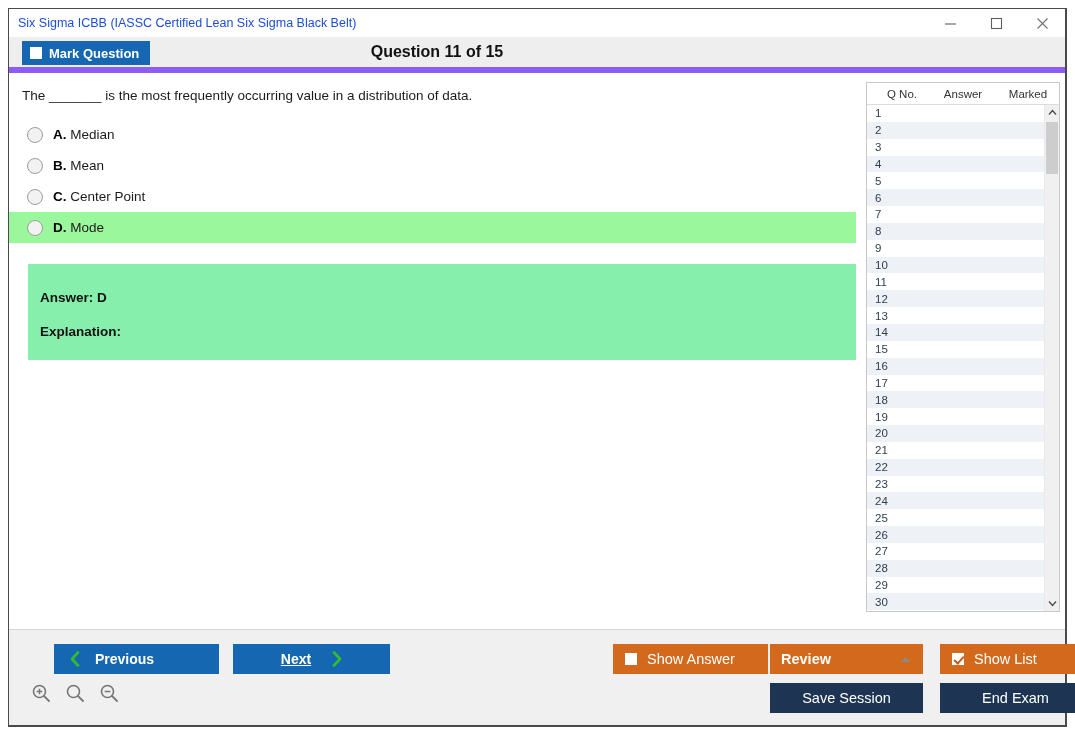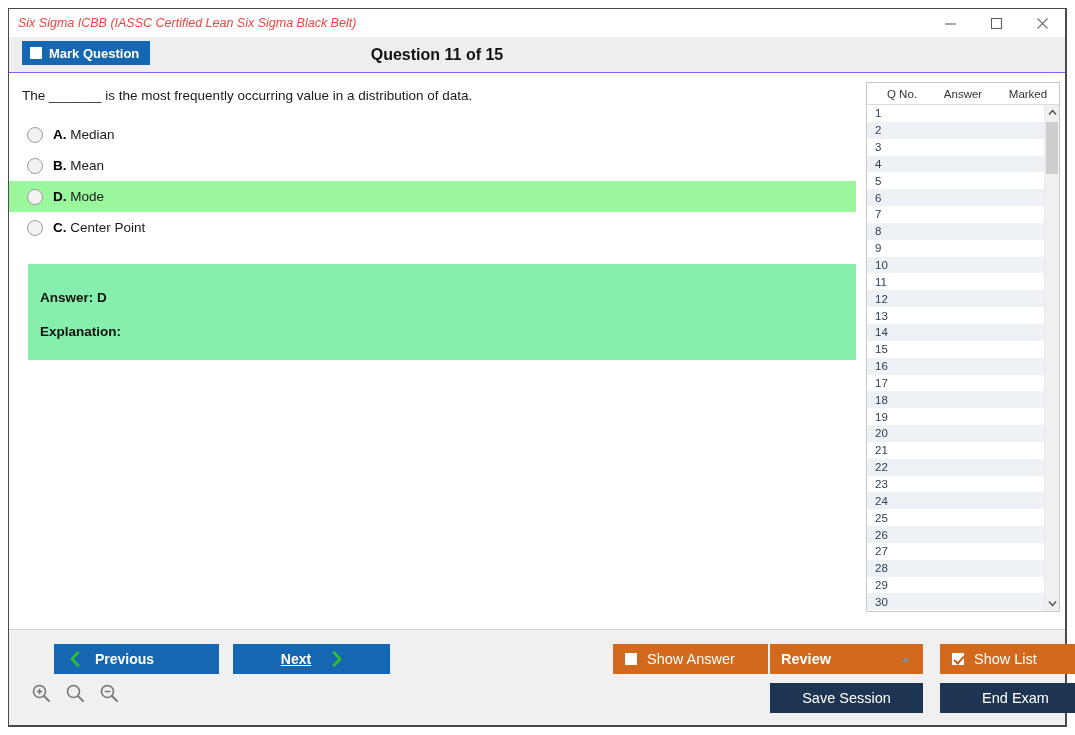--- a/index.html
+++ b/index.html
@@ -26,42 +26,41 @@
   
   #title-bar {
     height: 28px;
     background: #ffffff;
     display: flex;
     align-items: center;
     flex: 0 0 28px;
   }
   #window-title {
     font-size: 12.5px;
-    color: #ef4444;
+    color: #1d4ed8;
     padding-left: 9px;
     white-space: nowrap;
-    font-style: italic;
   }
   #window-controls {
     margin-left: auto;
     display: flex;
     height: 100%;
   }
   .win-btn {
     width: 46px; height: 100%;
     display: flex; align-items: center; justify-content: center;
     cursor: default;
   }
   .win-btn svg { display: block; }
 
   
   #header-bar {
     flex: 0 0 36px;
     background: #eeeeee;
-    border-bottom: 1px solid #8b5cf6;
+    border-bottom: 6px solid #8b5cf6;
     position: relative;
     display: flex;
     align-items: center;
   }
   #mark-question-button {
     position: absolute;
     left: 13px; top: 4px;
     height: 24px;
     background: #1667b1;
     color: #ffffff;
@@ -310,27 +309,27 @@
 
       <div id="options-list">
           <div class="option-row">
             <span class="radio"></span>
             <span class="option-label"><b>A.</b> <span>Median</span></span>
           </div>
           <div class="option-row">
             <span class="radio"></span>
             <span class="option-label"><b>B.</b> <span>Mean</span></span>
           </div>
+          <div class="option-row">
+            <span class="radio"></span>
+            <span class="option-label"><b>C.</b> <span>Center Point</span></span>
+          </div>
           <div class="option-row correct">
             <span class="radio"></span>
             <span class="option-label"><b>D.</b> <span>Mode</span></span>
-          </div>
-          <div class="option-row">
-            <span class="radio"></span>
-            <span class="option-label"><b>C.</b> <span>Center Point</span></span>
           </div>
         </div>
 
       <div id="answer-box">
         <div class="ans-line">Answer: D</div>
         <div class="ans-line">Explanation:</div>
       </div>
     </div>
 
     <div id="question-list-panel">

